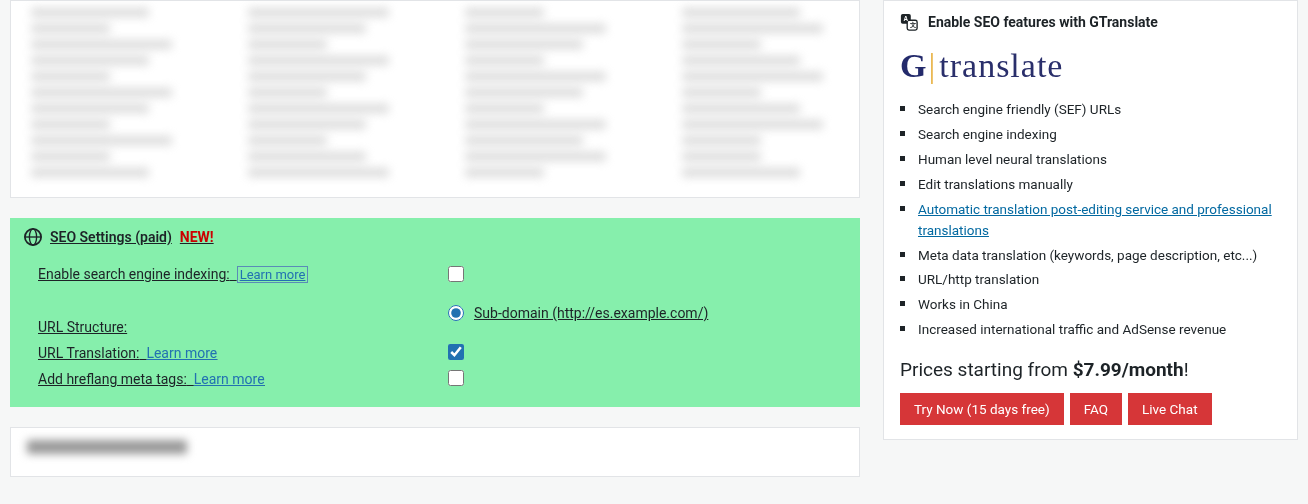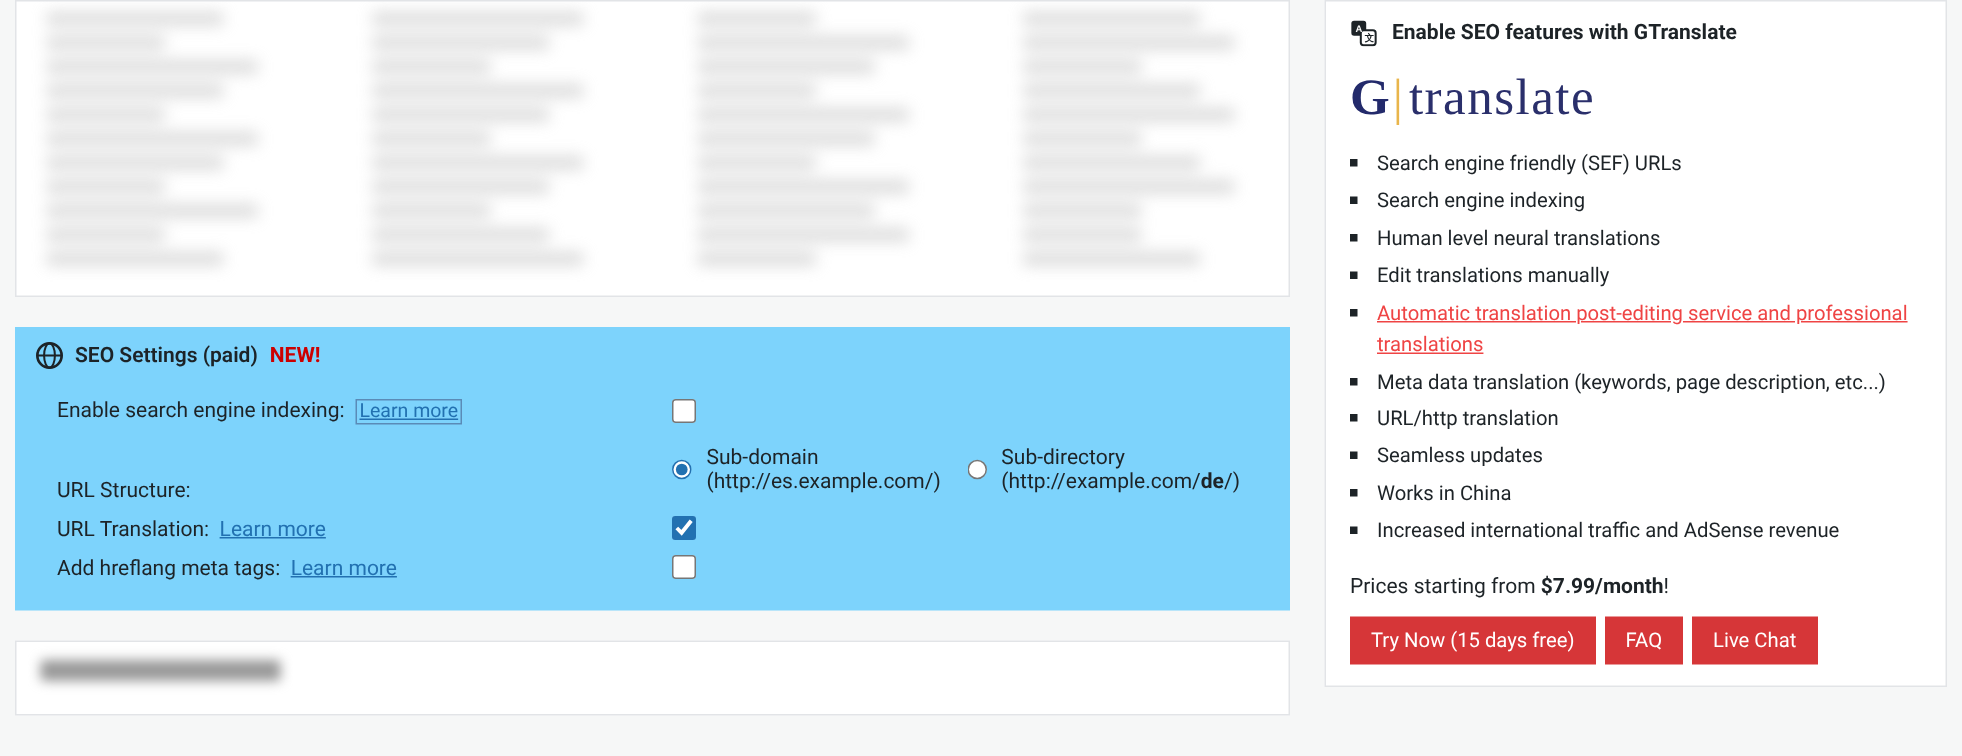--- a/index.html
+++ b/index.html
@@ -40,23 +40,24 @@
     height: 9px;
     background: #ccc;
     margin: 7px 0;
     border-radius: 2px;
   }
   .blur-line.s { width: 50%; }
   .blur-line.m { width: 75%; }
   .blur-line.l { width: 90%; }
 
   .seo-panel {
-    background: #7dd3fc;
+    background: #86efac;
     margin: 0 10px 20px 10px;
     padding: 10px 14px 20px 14px;
+    text-decoration: underline;
   }
   .seo-header {
     display: flex;
     align-items: center;
     gap: 8px;
     font-size: 14px;
     font-weight: 600;
     margin-bottom: 18px;
   }
   .seo-header .new { color: #cc0000; font-weight: 700; }
@@ -147,24 +148,24 @@
     line-height: 1.55;
     margin-bottom: 4px;
   }
   ul.features li::before {
     content: "";
     position: absolute;
     left: 0; top: 7px;
     width: 5px; height: 5px;
     background: #1d2327;
   }
-  ul.features li a { color: #ef4444; text-decoration: underline; }
+  ul.features li a { color: #0369a1; text-decoration: underline; }
   .price-line {
     padding: 14px 16px 12px 16px;
-    font-size: 14px;
+    font-size: 19px;
   }
   .price-line b { font-weight: 700; }
   .btn-row {
     display: flex;
     gap: 6px;
     padding: 0 16px;
   }
   .btn {
     background: #d63638;
     color: #fff;
@@ -259,26 +260,20 @@
       <div class="check-row">
         <input type="checkbox" style="">
       </div>
 
       <div class="seo-label" style="padding-top:28px;">URL Structure:</div>
       <div class="seo-ctrl url-struct-rows">
         <label class="radio-row">
           <input type="radio" name="urlstruct" checked="" style="">
           <span>Sub-domain (http://es.example.com/)</span>
         </label>
-        <label class="radio-row">
-          <input type="radio" name="urlstruct" style="">
-          <span>
-            <span>Sub-directory (http://example.com/</span><b>de</b><span>/)</span>
-          </span>
-        </label>
       </div>
 
       <div class="seo-label">
         <span>URL Translation:</span>&nbsp;
         <a href="#" class="learn-link">Learn more</a>
       </div>
       <div class="check-row">
         <input type="checkbox" checked="" style="">
       </div>
 
@@ -319,21 +314,20 @@
   </div>
 
   <ul class="features">
       <li>Search engine friendly (SEF) URLs</li>
       <li>Search engine indexing</li>
       <li>Human level neural translations</li>
       <li>Edit translations manually</li>
       <li><a href="#">Automatic translation post-editing service and professional translations</a></li>
       <li>Meta data translation (keywords, page description, etc...)</li>
       <li>URL/http translation</li>
-      <li>Seamless updates</li>
       <li>Works in China</li>
       <li>Increased international traffic and AdSense revenue</li>
     </ul>
 
   <div class="price-line">
     <span>Prices starting from </span><b>$7.99/month</b><span>!</span>
   </div>
 
   <div class="btn-row">
     <button class="btn">Try Now (15 days free)</button>

